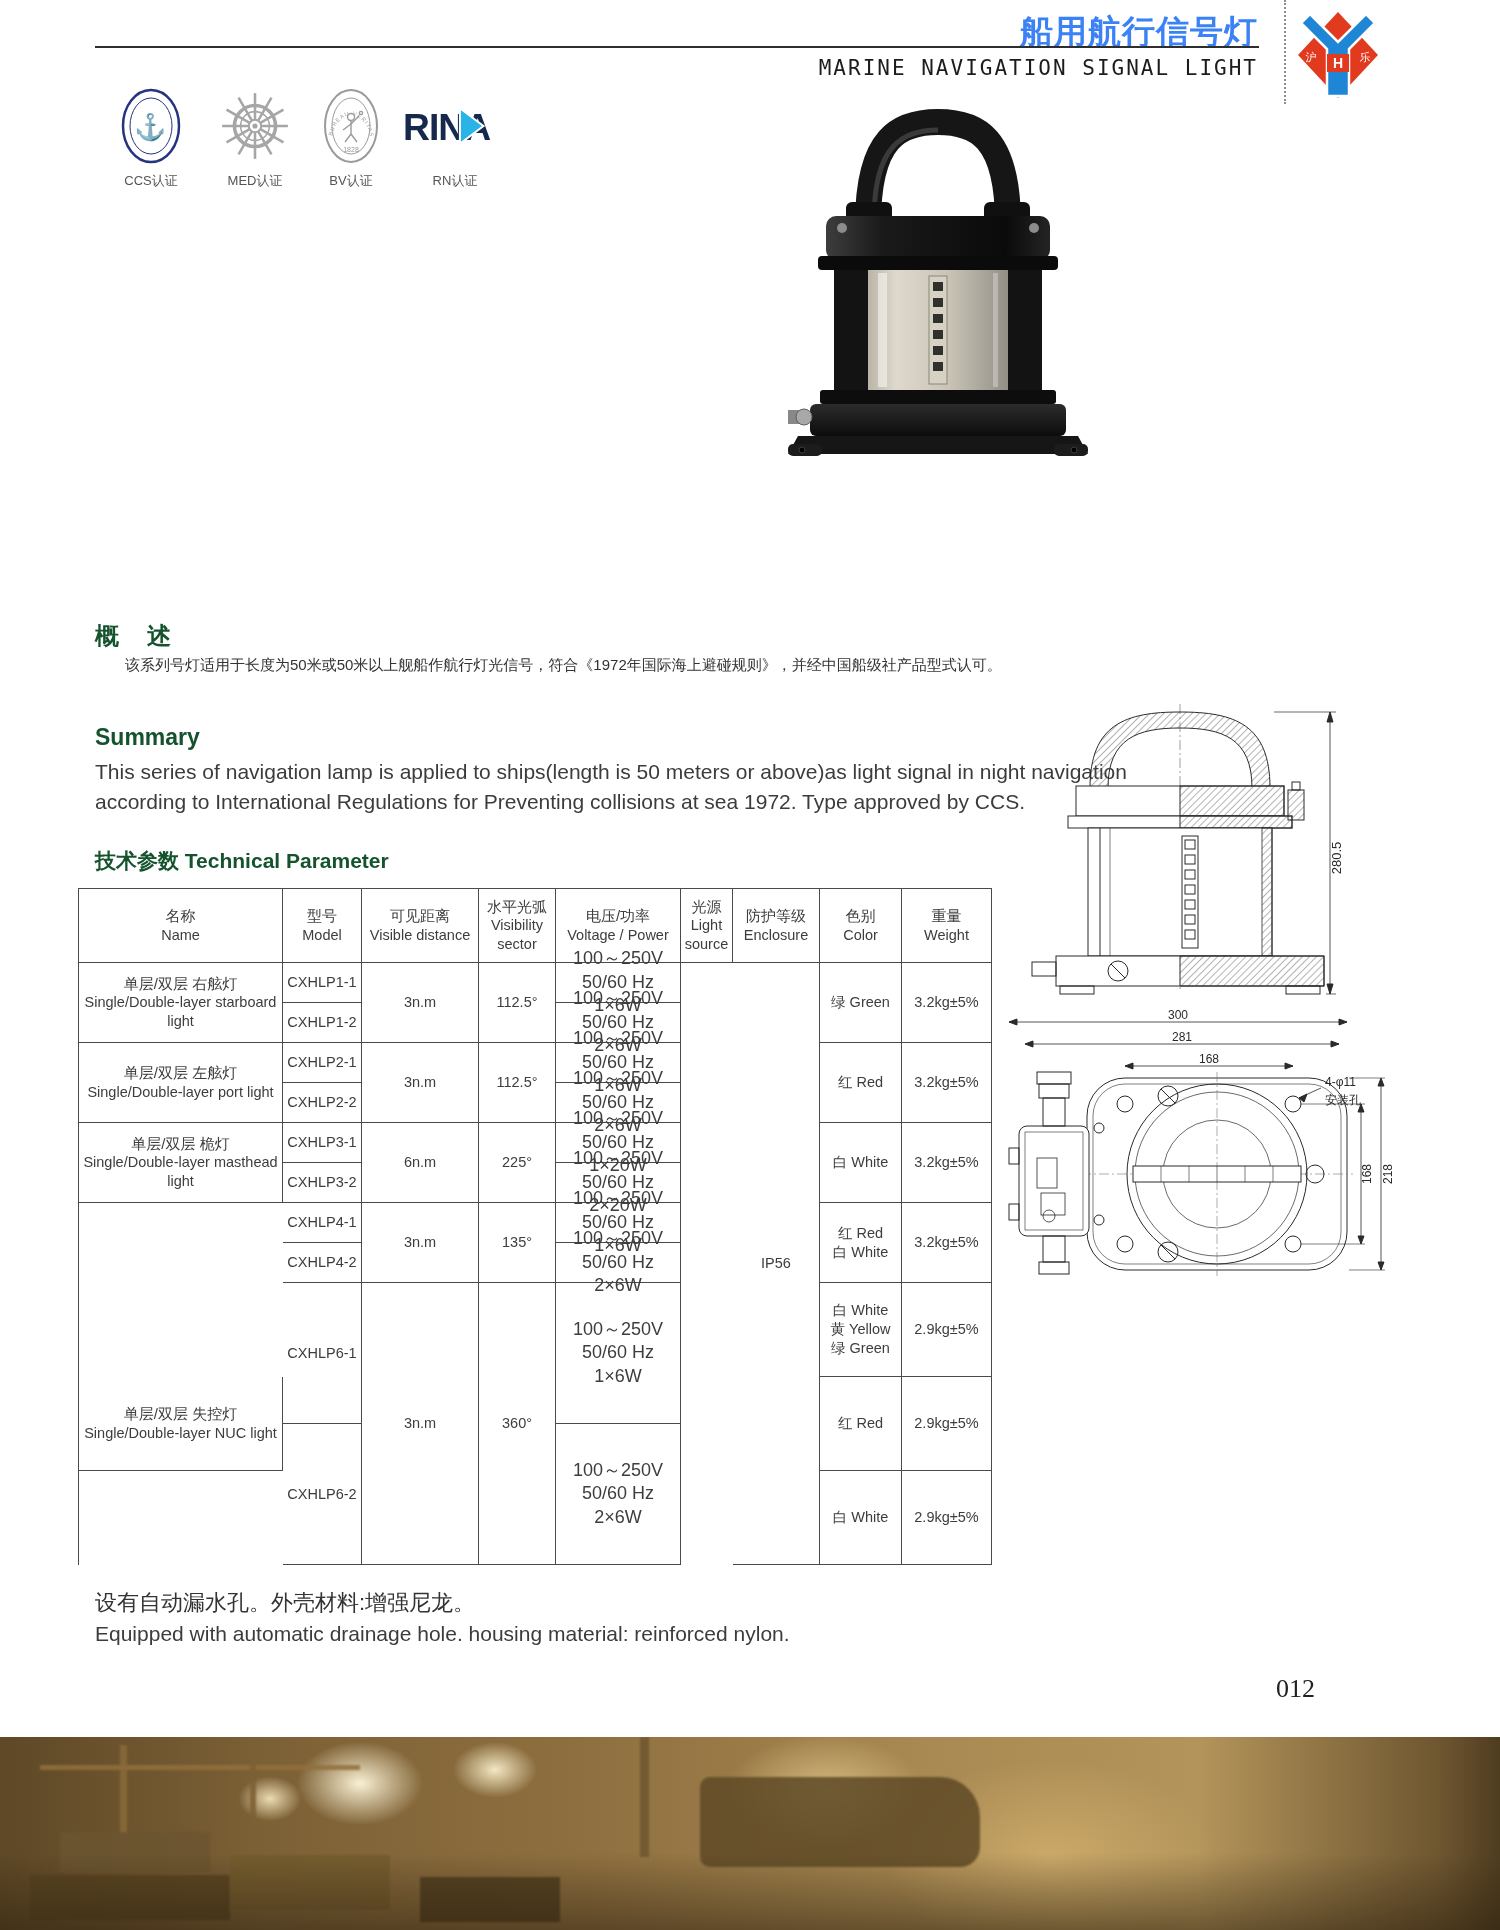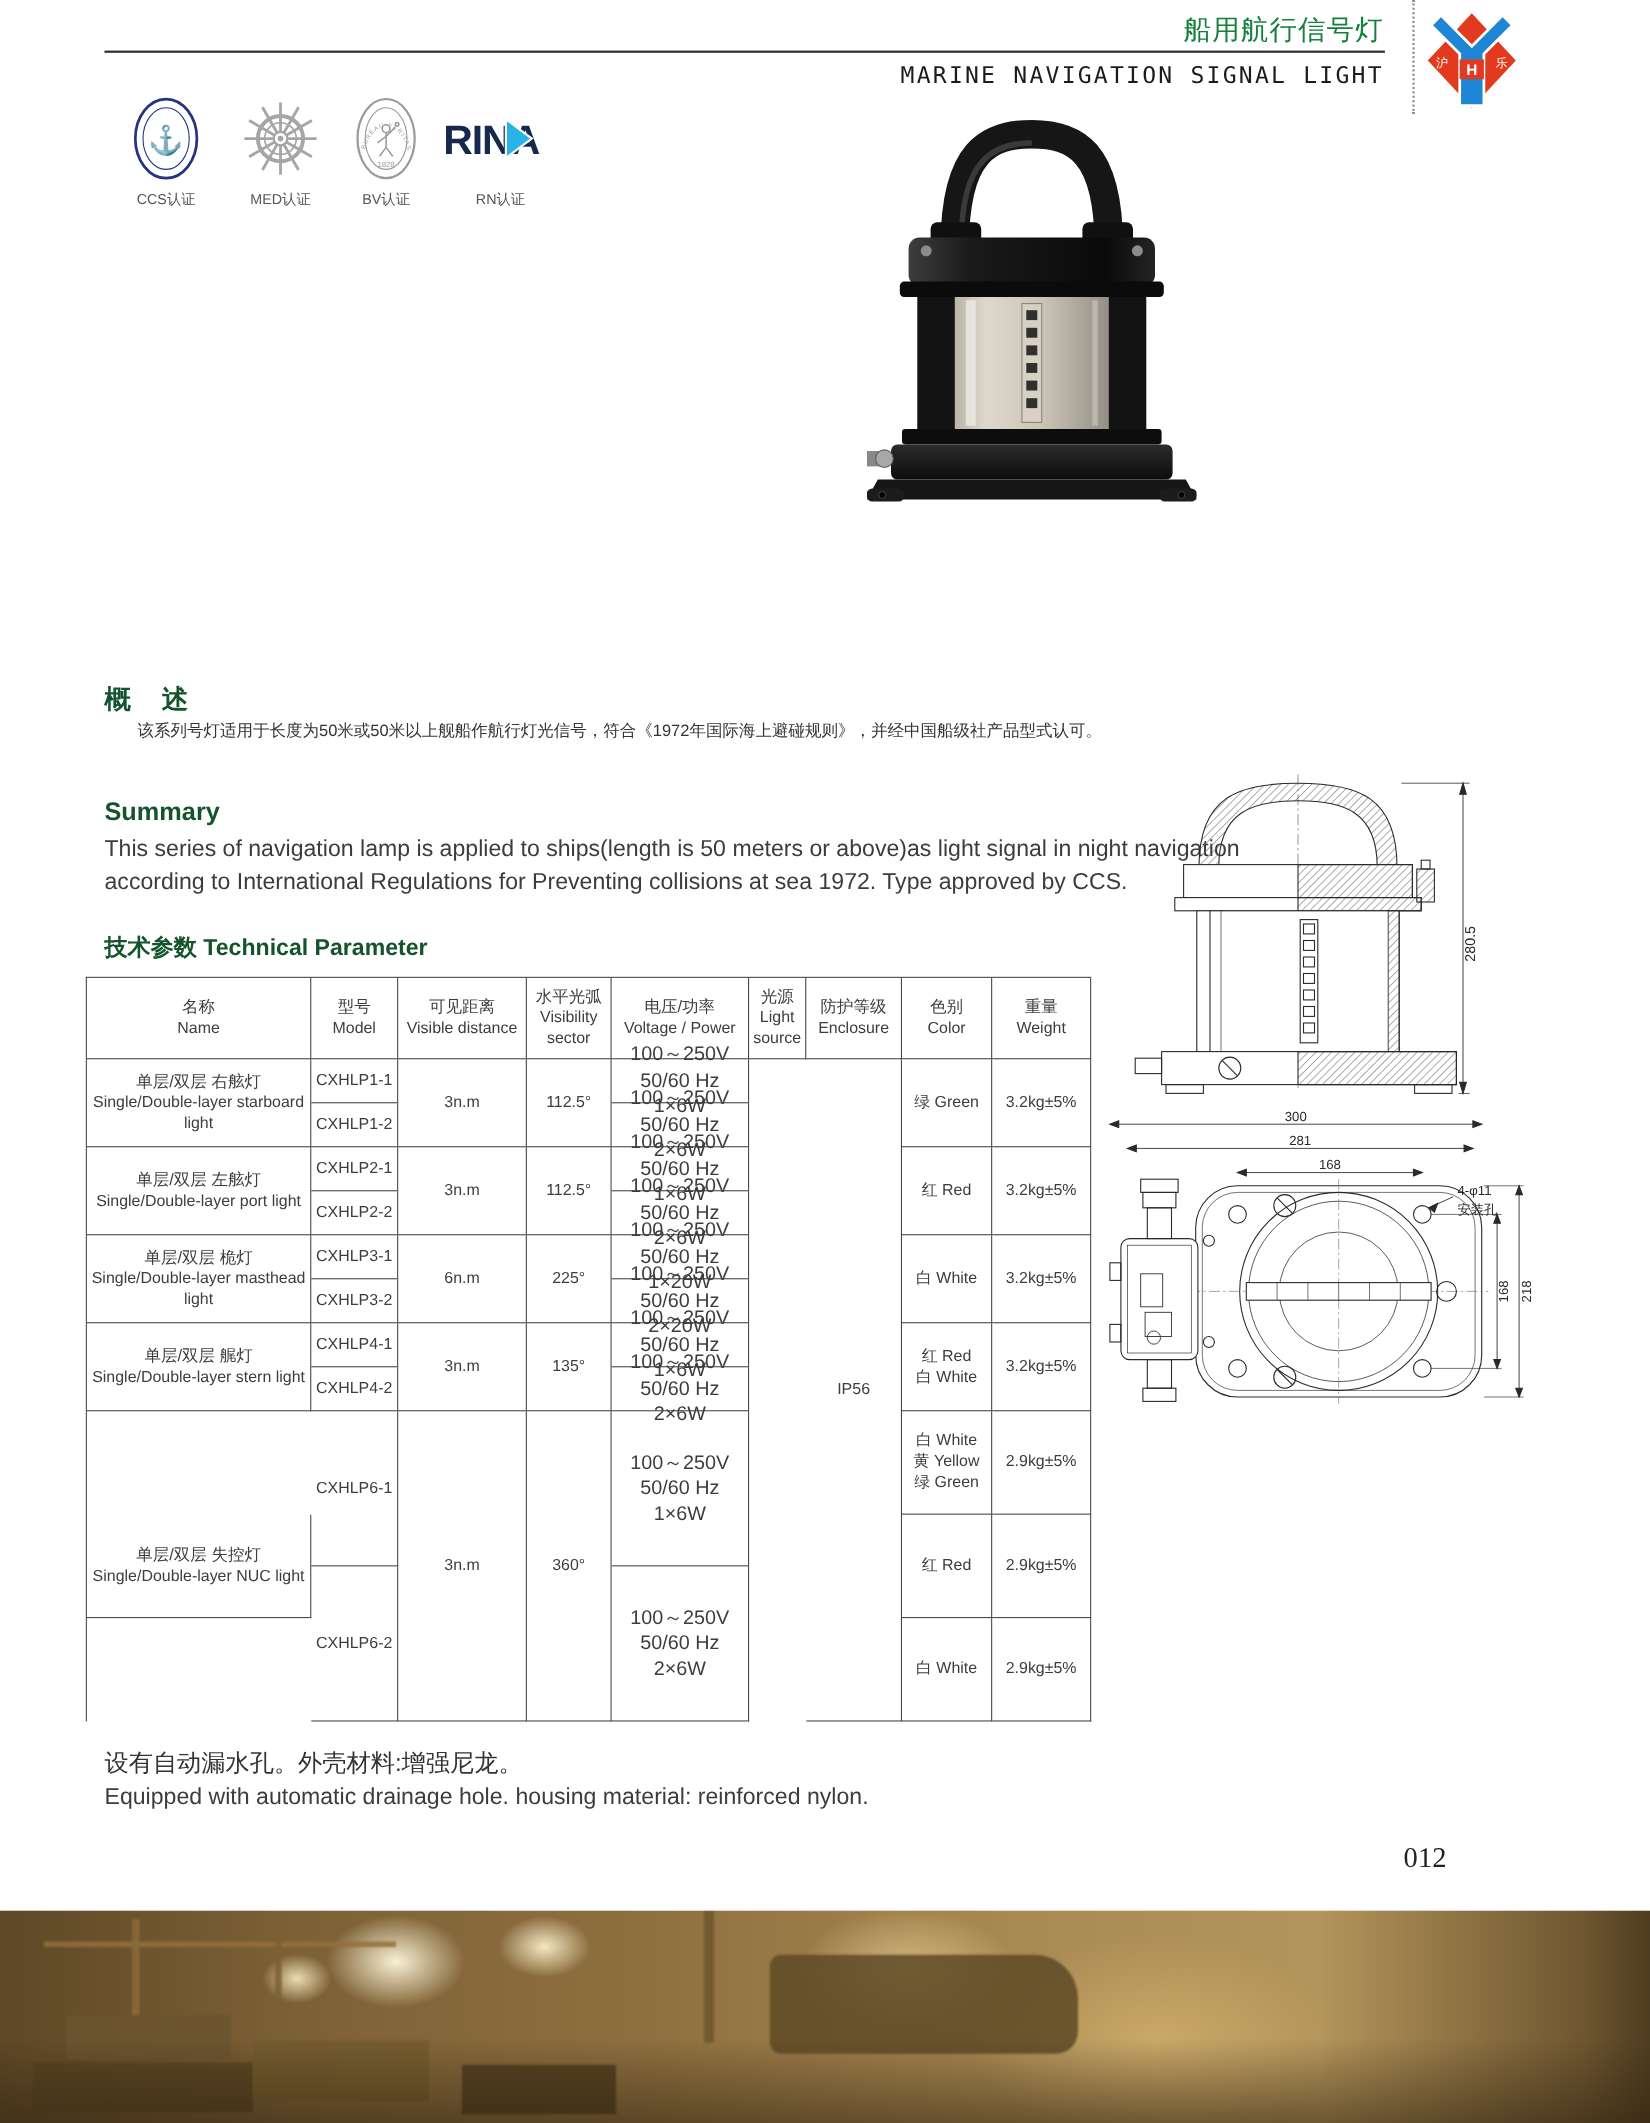--- a/index.html
+++ b/index.html
@@ -1,22 +1,22 @@
 <!DOCTYPE html>
 <html><head>
 <meta charset="utf-8">
 <style>
   html,body{margin:0;padding:0;background:#e8e8e8;}
   .page{position:relative;width:1500px;height:1930px;background:#ffffff;
         font-family:"Liberation Sans",sans-serif;overflow:hidden;margin:0 auto;}
   .abs{position:absolute;}
 
   
-  .title-zh{left:600px;top:10px;width:658px;text-align:right;font-size:25px;font-weight:normal;
-            color:#15803d;letter-spacing:1px;}
+  .title-zh{left:600px;top:10px;width:658px;text-align:right;font-size:33px;font-weight:bold;
+            color:#3b82f6;letter-spacing:1px;}
   .hrule{left:95px;top:46px;width:1164px;border-top:2px solid #2e2e2e;height:0;}
   .title-en{left:600px;top:56px;width:658px;text-align:right;font-size:21px;
             font-family:"DejaVu Sans Mono",monospace;letter-spacing:2px;color:#1c1c1c;}
   .dotted-sep{left:1284px;top:0;height:104px;border-left:2px dotted #8f8f8f;width:0;}
 
   
   .cert{display:flex;flex-direction:column;align-items:center;width:96px;top:86px;}
   .cert .lbl{margin-top:6px;font-size:13px;color:#555;}
   .cert .icw{height:80px;display:flex;align-items:center;justify-content:center;}
 
@@ -255,22 +255,20 @@
     <div class="cell" style="grid-column:2;grid-row:7">CXHLP3-2</div>
     <div class="cell" style="grid-column:3;grid-row:6/8">6n.m</div>
     <div class="cell" style="grid-column:4;grid-row:6/8">225°</div>
     <div class="cell pw" style="grid-column:5;grid-row:6">100～250V
 50/60 Hz 1×20W</div>
     <div class="cell pw" style="grid-column:5;grid-row:7">100～250V
 50/60 Hz 2×20W</div>
     <div class="cell" style="grid-column:8;grid-row:6/8">白 White</div>
     <div class="cell" style="grid-column:9;grid-row:6/8">3.2kg±5%</div>
 
-    <div class="cell" style="grid-column:1;grid-row:8/10">
-      <span class="zh">单层/双层 艉灯</span><span class="en">Single/Double-layer stern light</span></div>
     <div class="cell" style="grid-column:2;grid-row:8">CXHLP4-1</div>
     <div class="cell" style="grid-column:2;grid-row:9">CXHLP4-2</div>
     <div class="cell" style="grid-column:3;grid-row:8/10">3n.m</div>
     <div class="cell" style="grid-column:4;grid-row:8/10">135°</div>
     <div class="cell pw" style="grid-column:5;grid-row:8">100～250V
 50/60 Hz 1×6W</div>
     <div class="cell pw" style="grid-column:5;grid-row:9">100～250V
 50/60 Hz 2×6W</div>
     <div class="cell" style="grid-column:8;grid-row:8/10">红 Red
 白 White</div>

